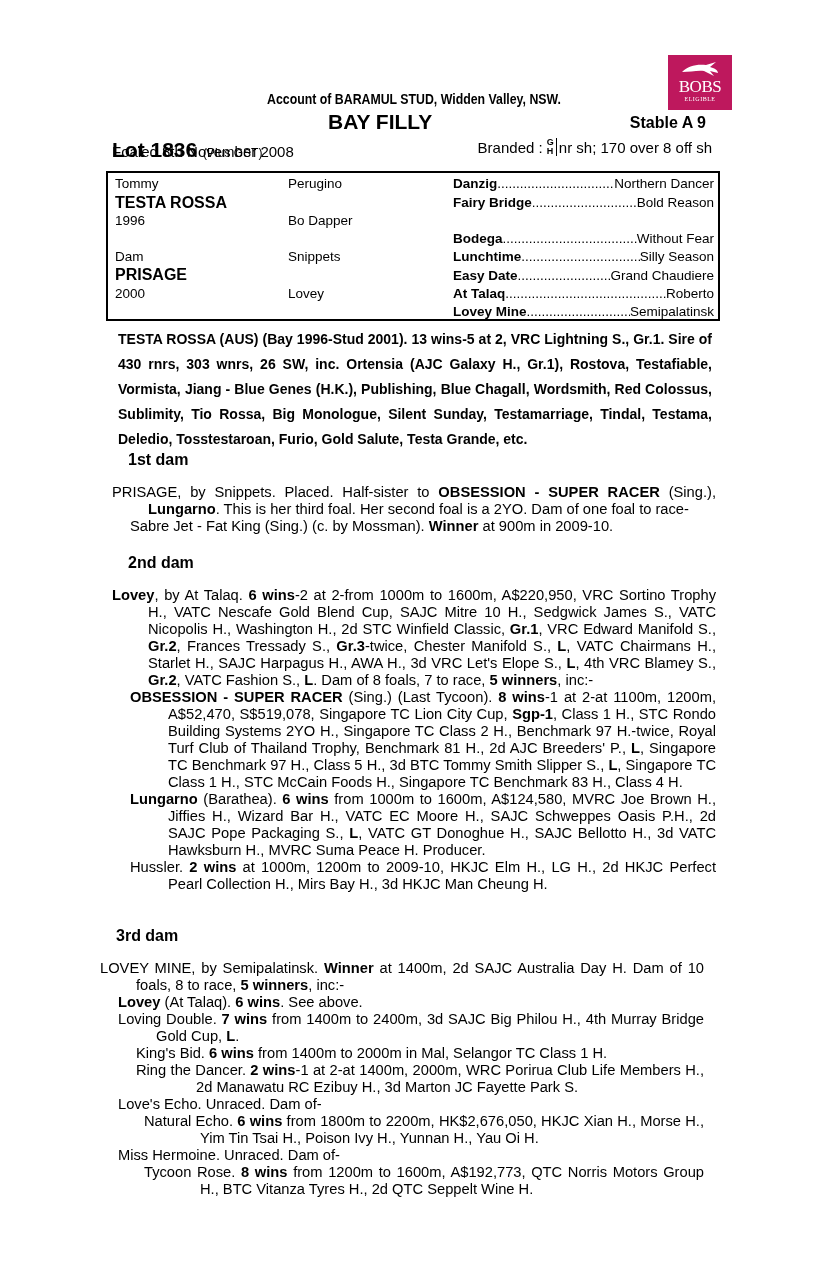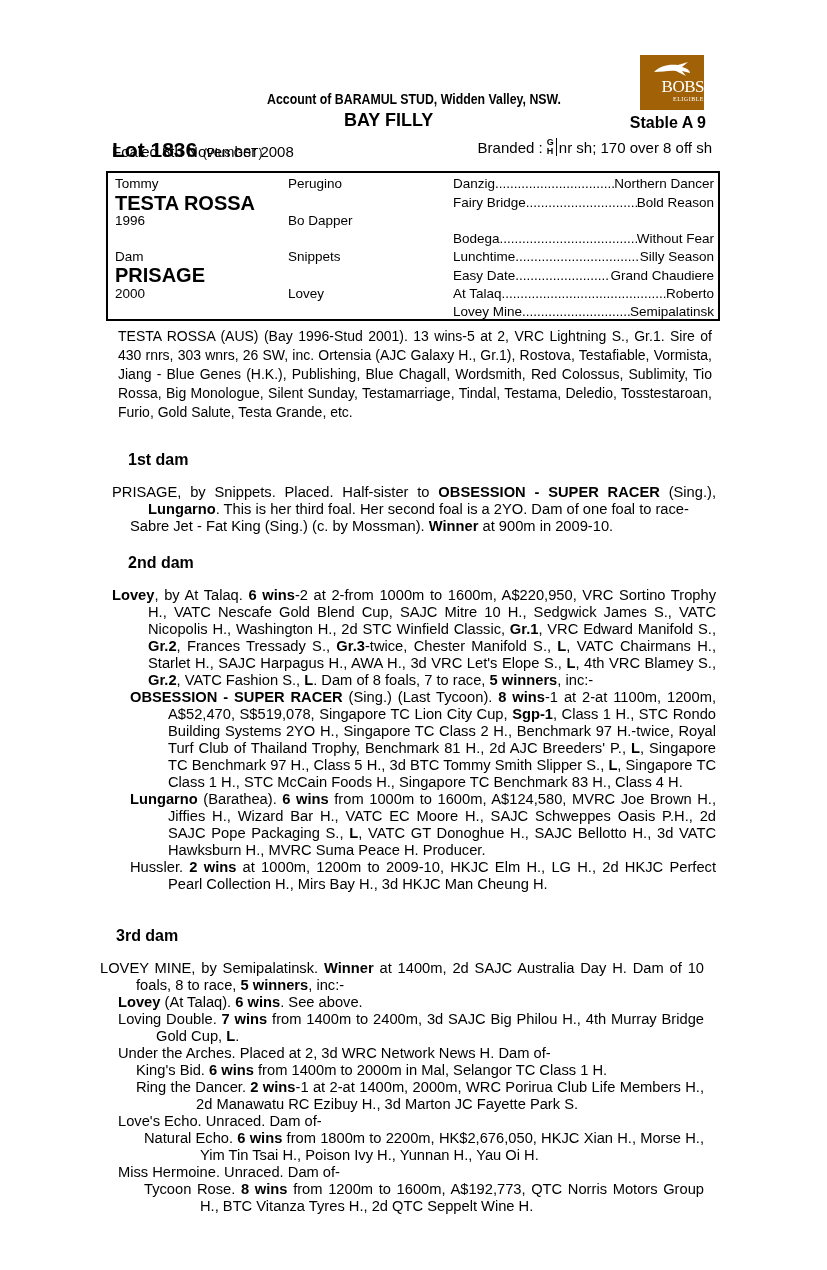--- a/index.html
+++ b/index.html
@@ -1,41 +1,41 @@
 <!DOCTYPE html>
 <html><head>
 <meta charset="utf-8">
 <style>
   html,body{margin:0;padding:0;background:#fff;}
   body{width:827px;height:1270px;position:relative;font-family:"Liberation Sans",sans-serif;color:#000;overflow:hidden;}
   .page{position:absolute;left:112px;top:0;width:604px;}
-  .logo{position:absolute;left:640px;top:55px;width:64px;height:55px;background:#a16207;color:#fff;text-align:right;}
+  .logo{position:absolute;left:668px;top:55px;width:64px;height:55px;background:#be185d;color:#fff;text-align:center;}
   .logo .bobs{position:absolute;left:0;right:0;top:23px;font-family:"Liberation Serif",serif;font-size:17px;letter-spacing:-0.5px;line-height:17px;}
   .logo .elig{position:absolute;left:0;right:0;top:41px;font-family:"Liberation Serif",serif;font-size:6px;letter-spacing:0.5px;}
   .logo svg{position:absolute;left:12px;top:5px;}
   .account{position:absolute;left:0;width:604px;top:91px;text-align:center;font-family:"Liberation Sans",sans-serif;font-weight:bold;font-size:14px;transform:scaleX(0.88);transform-origin:center;}
   .lotline{position:absolute;top:110px;left:0;width:604px;height:24px;}
   .lot{position:absolute;left:0;top:0;font-weight:bold;font-size:21px;margin-top:28px;}
   .lot small{font-weight:normal;font-size:12px;}
-  .sex{position:absolute;left:232px;top:0;font-weight:bold;font-size:18px;}
+  .sex{position:absolute;left:216px;top:0;font-weight:bold;font-size:21px;}
   .stable{position:absolute;right:10px;top:4px;font-weight:bold;font-size:16px;}
   .foaled{position:absolute;top:143px;left:0;font-size:15px;}
   .branded{position:absolute;top:139px;right:4px;font-size:15px;}
   .brand-mark{display:inline-block;vertical-align:middle;font-size:9px;line-height:9px;font-weight:bold;border-right:1px solid #000;padding-right:2px;margin-right:2px;position:relative;top:-2px;}
   .pedigree{position:absolute;left:106px;top:171px;width:614px;height:150px;border:2px solid #000;box-sizing:border-box;font-size:13.5px;}
   .ped-row{position:absolute;height:18px;line-height:18px;}
   .c1{left:7px;}
   .c2{left:180px;}
   .c3{left:345px;width:261px;display:flex;}
-  .c3 .l{white-space:nowrap;}
+  .c3 .l{white-space:nowrap;font-weight:bold;}
   .c3 .dots{flex:1;overflow:hidden;white-space:nowrap;letter-spacing:0px;}
   .c3 .dots::before{content:"......................................................................................";}
   .c3 .r{white-space:nowrap;}
-  .bigname{font-weight:bold;font-size:20px;}
-  .sireblurb{position:absolute;left:118px;top:327px;width:594px;font-weight:normal;font-size:14px;line-height:19px;text-align:justify;}
+  .bigname{font-weight:bold;font-size:16px;}
+  .sireblurb{position:absolute;left:118px;top:327px;width:594px;font-weight:bold;font-size:14px;line-height:25px;text-align:justify;}
   .section{position:absolute;left:0;width:604px;font-size:14.7px;line-height:17px;}
   .sec-h{font-weight:bold;font-size:16px;margin:16px;line-height:17px;}
   .p{text-align:justify;margin:0;}
   .i0{padding-left:36px;text-indent:-36px;}
   .i1{padding-left:56px;text-indent:-38px;}
   .i2{padding-left:76px;text-indent:-40px;}
   .i3{padding-left:100px;text-indent:-56px;}
   .i1s{padding-left:36px;text-indent:-18px;}
   b{font-weight:bold;}
 </style>
@@ -130,20 +130,19 @@
   <p class="p i1"><b>OBSESSION - SUPER RACER</b><span> (Sing.) (Last Tycoon). </span><b>8 wins</b><span>-1 at 2-at 1100m, 1200m, A$52,470, S$519,078, Singapore TC Lion City Cup, </span><b>Sgp-1</b><span>, Class 1 H., STC Rondo Building Systems 2YO H., Singapore TC Class 2 H., Benchmark 97 H.-twice, Royal Turf Club of Thailand Trophy, Benchmark 81 H., 2d AJC Breeders' P., </span><b>L</b><span>, Singapore TC Benchmark 97 H., Class 5 H., 3d BTC Tommy Smith Slipper S., </span><b>L</b><span>, Singapore TC Class 1 H., STC McCain Foods H., Singapore TC Benchmark 83 H., Class 4 H.</span></p>
   <p class="p i1"><b>Lungarno</b><span> (Barathea). </span><b>6 wins</b><span> from 1000m to 1600m, A$124,580, MVRC Joe Brown H., Jiffies H., Wizard Bar H., VATC EC Moore H., SAJC Schweppes Oasis P.H., 2d SAJC Pope Packaging S., </span><b>L</b><span>, VATC GT Donoghue H., SAJC Bellotto H., 3d VATC Hawksburn H., MVRC Suma Peace H. Producer.</span></p>
   <p class="p i1"><span>Hussler. </span><b>2 wins</b><span> at 1000m, 1200m to 2009-10, HKJC Elm H., LG H., 2d HKJC Perfect Pearl Collection H., Mirs Bay H., 3d HKJC Man Cheung H.</span></p>
 </div>
 
 <div class="section" style="left:100px;top:911px;">
   <div class="sec-h">3rd dam</div>
   <p class="p i0"><span>LOVEY MINE, by Semipalatinsk. </span><b>Winner</b><span> at 1400m, 2d SAJC Australia Day H. Dam of 10 foals, 8 to race, </span><b>5 winners</b><span>, inc:-</span></p>
   <p class="p i1"><b>Lovey</b><span> (At Talaq). </span><b>6 wins</b><span>. See above.</span></p>
   <p class="p i1"><span>Loving Double. </span><b>7 wins</b><span> from 1400m to 2400m, 3d SAJC Big Philou H., 4th Murray Bridge Gold Cup, </span><b>L</b><span>.</span></p>
-  <p class="p i1"><span>Under the Arches. Placed at 2, 3d WRC Network News H. Dam of-</span></p>
   <p class="p i2"><span>King's Bid. </span><b>6 wins</b><span> from 1400m to 2000m in Mal, Selangor TC Class 1 H.</span></p>
   <p class="p i3" style="padding-left:96px;text-indent:-60px;"><span>Ring the Dancer. </span><b>2 wins</b><span>-1 at 2-at 1400m, 2000m, WRC Porirua Club Life Members H., 2d Manawatu RC Ezibuy H., 3d Marton JC Fayette Park S.</span></p>
   <p class="p i1"><span>Love's Echo. Unraced. Dam of-</span></p>
   <p class="p i3"><span>Natural Echo. </span><b>6 wins</b><span> from 1800m to 2200m, HK$2,676,050, HKJC Xian H., Morse H., Yim Tin Tsai H., Poison Ivy H., Yunnan H., Yau Oi H.</span></p>
   <p class="p i1"><span>Miss Hermoine. Unraced. Dam of-</span></p>
   <p class="p i3"><span>Tycoon Rose. </span><b>8 wins</b><span> from 1200m to 1600m, A$192,773, QTC Norris Motors Group H., BTC Vitanza Tyres H., 2d QTC Seppelt Wine H.</span></p>
 </div>
 
 </body></html>

